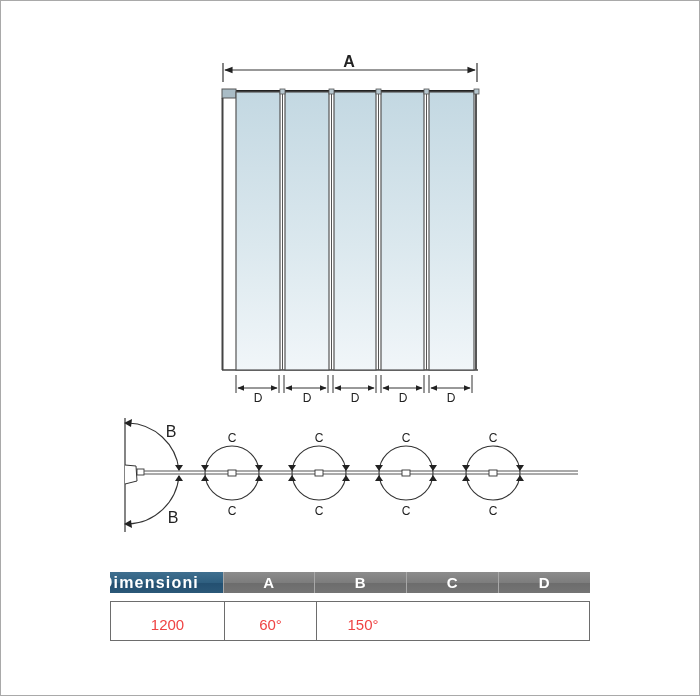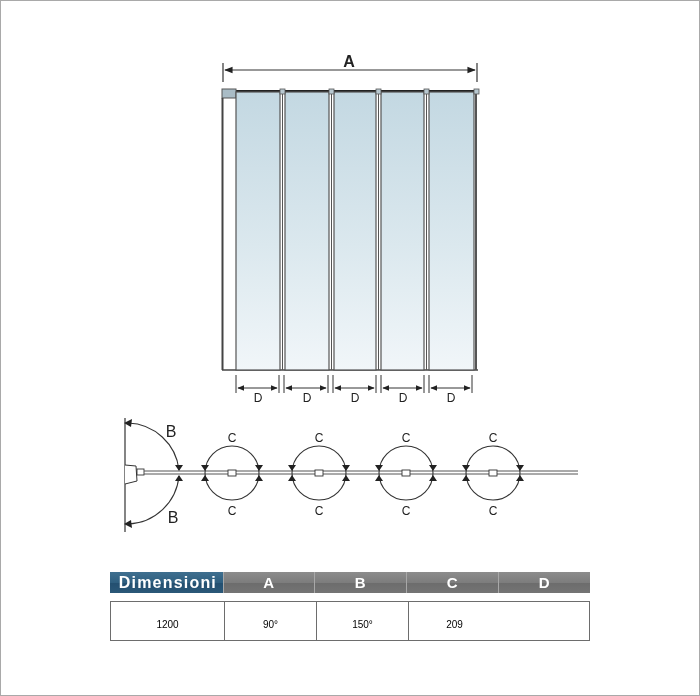--- a/index.html
+++ b/index.html
@@ -4,24 +4,24 @@
 <style>
   html, body { margin: 0; padding: 0; background: #ffffff; }
   body { width: 700px; height: 696px; position: relative; overflow: hidden; font-family: "Liberation Sans", sans-serif; }
   .frame { position: absolute; left: 0; top: 0; width: 698px; height: 694px; border: 1px solid #a9a9a9; }
   svg.diagram { position: absolute; left: 0; top: 0; }
   .lbl { font-family: "Liberation Sans", sans-serif; fill: #222; }
   .dim-table { position: absolute; left: 110px; top: 572px; width: 480px; }
   .hdr-row { display: flex; height: 21px; }
   .hdr-cell { flex: 0 0 auto; display: flex; align-items: center; justify-content: center; color: #fff; font-weight: bold; font-size: 15px; letter-spacing: 0.5px;
     background: linear-gradient(#8c8c8c 0%, #7d7d7d 50%, #6c6c6c 51%, #747474 100%); border-right: 1px solid #a8a8a8; box-sizing: border-box; }
-  .hdr-cell.first { background: linear-gradient(#3f6f8f 0%, #2f5f80 50%, #234f70 51%, #2b5878 100%); font-size: 16px; letter-spacing: 1.2px; justify-content: flex-end; padding-right: 6px; }
+  .hdr-cell.first { background: linear-gradient(#3f6f8f 0%, #2f5f80 50%, #234f70 51%, #2b5878 100%); font-size: 16px; letter-spacing: 1.2px; justify-content: flex-end; padding-right: 24px; }
   .hdr-cell:last-child { border-right: none; }
   .val-row { display: flex; height: 40px; margin-top: 8px; border: 1px solid #6d6d6d; box-sizing: border-box; }
-  .val-cell { flex: 0 0 auto; display: flex; align-items: center; justify-content: center; font-size: 10px; color: #000000; border-right: 1px solid #6d6d6d; box-sizing: border-box; padding-top: 6px; }
+  .val-cell { flex: 0 0 auto; display: flex; align-items: center; justify-content: center; font-size: 15px; color: #ef4444; border-right: 1px solid #6d6d6d; box-sizing: border-box; padding-top: 6px; }
   .val-cell:last-child { border-right: none; }
   .c0 { width: 114px; } .c1 { width: 91px; } .c2 { width: 92px; } .c3 { width: 92px; } .c4 { width: 91px; }
 </style>
 </head>
 <body>
 
 <div class="frame"></div>
 
 <svg class="diagram" width="700" height="560" viewBox="0 0 700 560">
   <defs>
@@ -165,17 +165,16 @@
 <div class="dim-table">
   <div class="hdr-row">
     <div class="hdr-cell first c0">Dimensioni</div>
     <div class="hdr-cell c1">A</div>
     <div class="hdr-cell c2">B</div>
     <div class="hdr-cell c3">C</div>
     <div class="hdr-cell c4">D</div>
   </div>
   <div class="val-row">
     <div class="val-cell c0">1200</div>
-    <div class="val-cell c2">90°</div>
+    <div class="val-cell c2">60°</div>
     <div class="val-cell c3">150°</div>
-    <div class="val-cell c4">209</div>
   </div>
 </div>
 
 </body></html>

